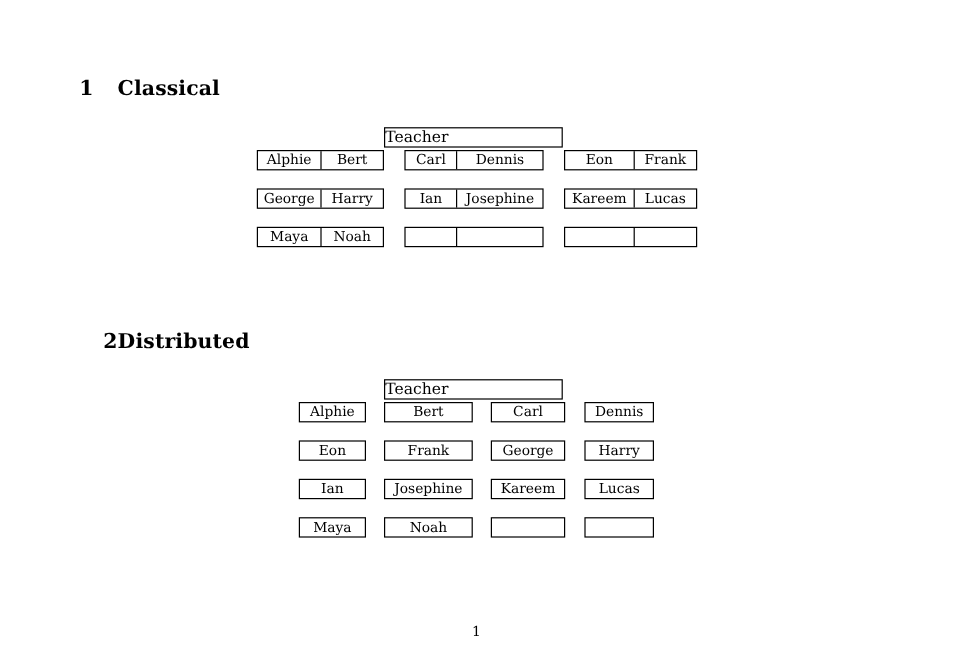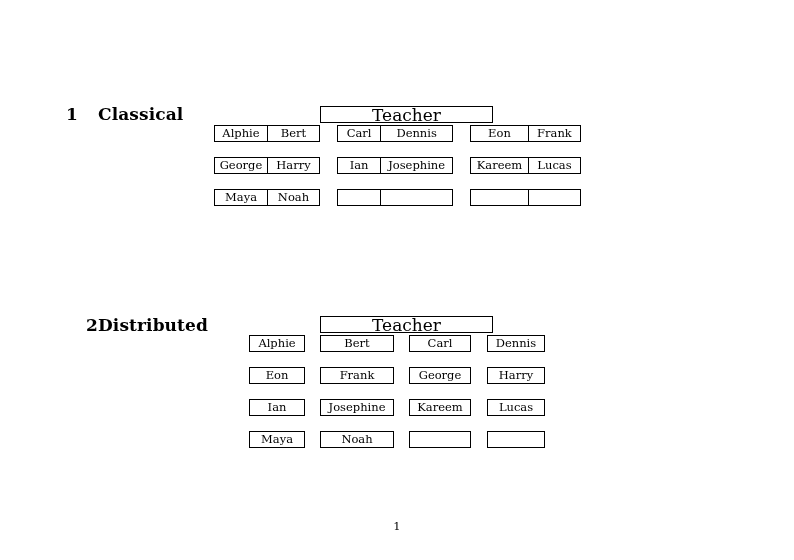--- a/index.html
+++ b/index.html
@@ -22,21 +22,20 @@
     height: 560px;
   }
 
   
   .section-heading {
     position: absolute;
     font-weight: bold;
     font-size: 17px;
     white-space: nowrap;
     letter-spacing: 0.1px;
-    margin-top: 40px;
   }
   .section-heading .sec-num {
     display: inline-block;
     width: 32px;
   }
 
   #heading-classical   { left: 66px; top: 64px; }
   #heading-distributed { left: 66px; top: 275px; text-align: right; }
 
   
@@ -47,26 +46,26 @@
   #diagram-distributed { left: 0px; top: 316px; width: 794px; }
 
   
   .teacher-row {
     position: relative;
     height: 19px;
   }
   .teacher-box {
     position: absolute;
     left: 320px;
-    width: 173px;
+    width: 149px;
     height: 17px;
     border: 1px solid #000000;
     box-sizing: border-box;
-    text-align: center;
-    font-size: 17px;
+    text-align: left;
+    font-size: 13px;
     line-height: 16px;
     background: #ffffff;
   }
 
   
   .pair-row {
     position: relative;
     height: 32px;
   }
   .pair-group {

